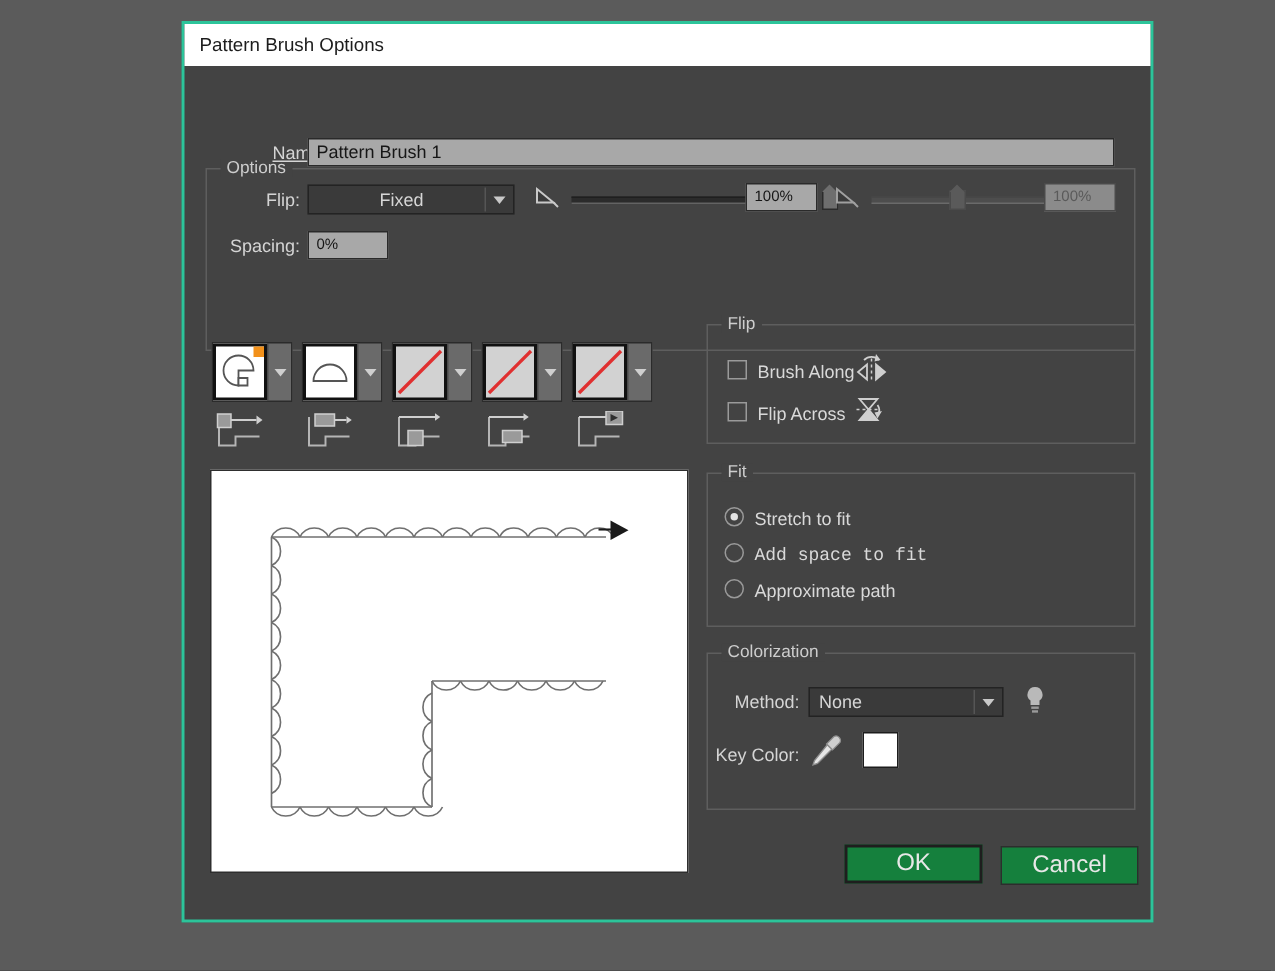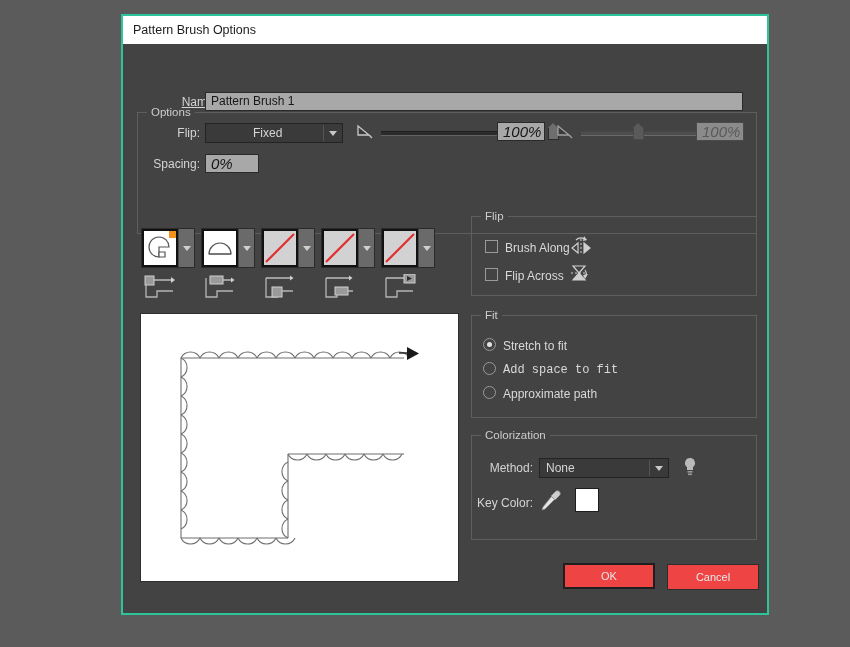--- a/index.html
+++ b/index.html
@@ -72,26 +72,25 @@
     line-height: 17px;
     padding-left: 5px;
     box-sizing: border-box;
     height: 19px;
   }
   .numfield {
     position: absolute;
     background: #a8a8a8;
     border: 1px solid #2a2a2a;
     color: #161616;
-    font-size: 15px;
+    font-size: 10px;
     line-height: 17px;
     padding-left: 5px;
     box-sizing: border-box;
     height: 19px;
-    font-style: italic;
   }
   .numfield.dim { background: #8b8b8b; color: #5a5a5a; border-color: #4a4a4a; }
 
   .combo {
     position: absolute;
     height: 20px;
     background: #3a3a3a;
     border: 1px solid #232323;
     box-sizing: border-box;
     display: flex;
@@ -228,24 +227,24 @@
     width: 24px; height: 24px;
     background: #ffffff;
     border: 1px solid #1d1d1d;
     box-sizing: border-box;
   }
 
   
   .btn {
     position: absolute;
     height: 26px;
-    background: #ef4444;
+    background: #15803d;
     border: 1px solid #2d2d2d;
     color: #e8e8e8;
-    font-size: 11px;
+    font-size: 16px;
     display: flex;
     align-items: center;
     justify-content: center;
     box-sizing: border-box;
   }
   .btn.default {
     border: 2px solid #1e1e1e;
   }
 
   .icon-svg { display: block; }

